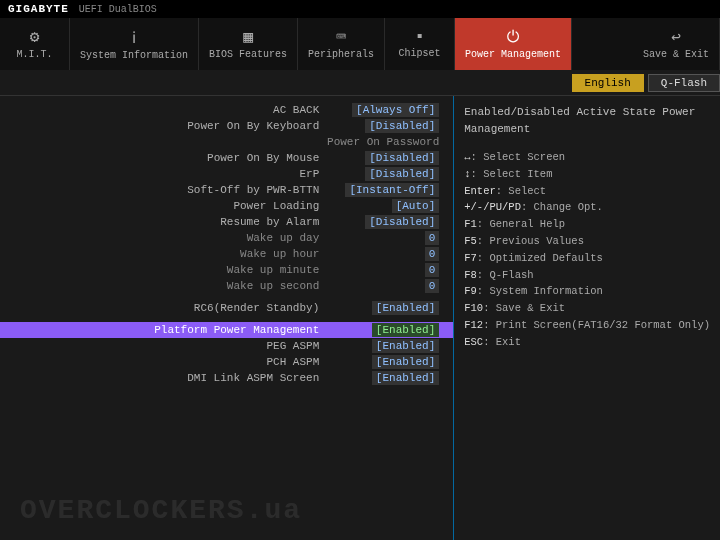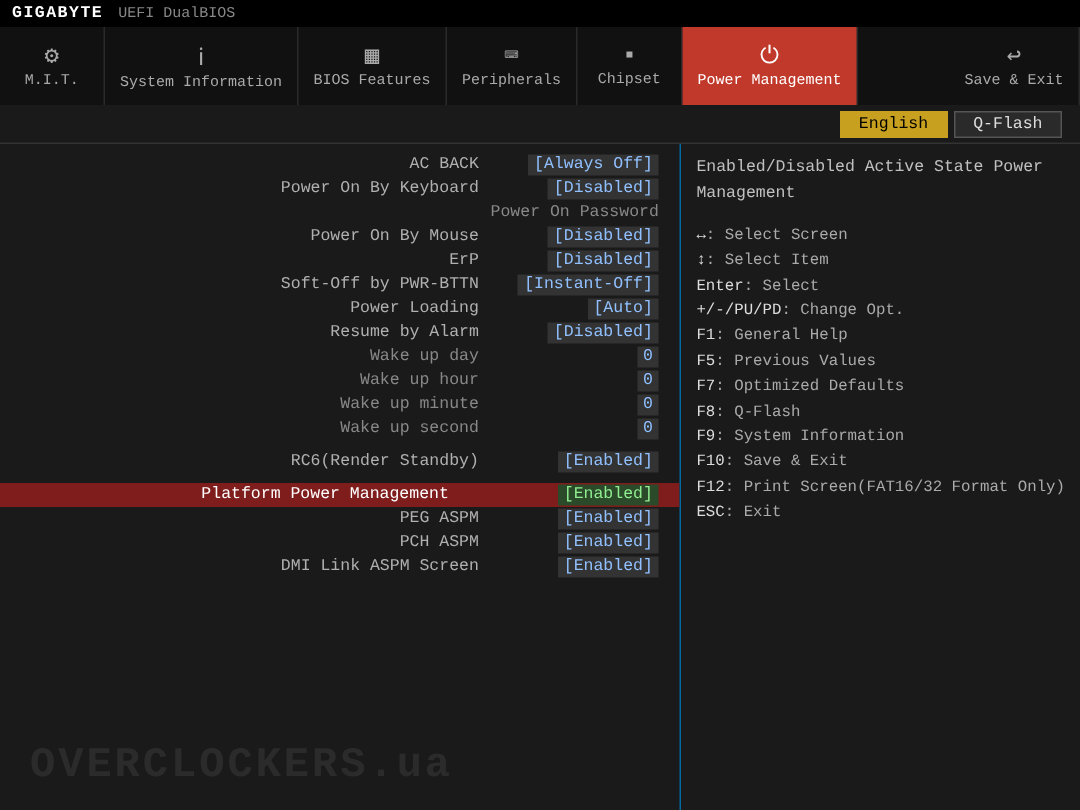--- a/index.html
+++ b/index.html
@@ -70,21 +70,21 @@
       margin-left: auto;
     }
 
     
     #lang-bar {
       background: #1a1a1a;
       height: 26px;
       display: flex;
       align-items: center;
       justify-content: flex-end;
-      padding: 0 12px;
+      padding: 0 0;
       border-bottom: 1px solid #333;
     }
     .lang-btn {
       background: #2a2a2a;
       border: 1px solid #555;
       color: #ddd;
       padding: 2px 12px;
       cursor: pointer;
       font-size: 11px;
       font-family: 'Courier New', monospace;
@@ -125,22 +125,21 @@
     .menu-item .item-value {
       color: #b0d0ff;
       font-size: 11px;
       min-width: 120px;
     }
     .menu-item.sub-item .item-label {
       padding-left: 16px;
       color: #888;
     }
     .menu-item.highlighted {
-      background: #7f1d1d;
-      gap: 20px;
+      background: #8b5cf6;
     }
     .menu-item.highlighted .item-label {
       color: #ffffff;
     }
     .menu-item.highlighted .item-value {
       color: #90ee90;
     }
     .item-value-box {
       background: #333;
       padding: 1px 4px;

